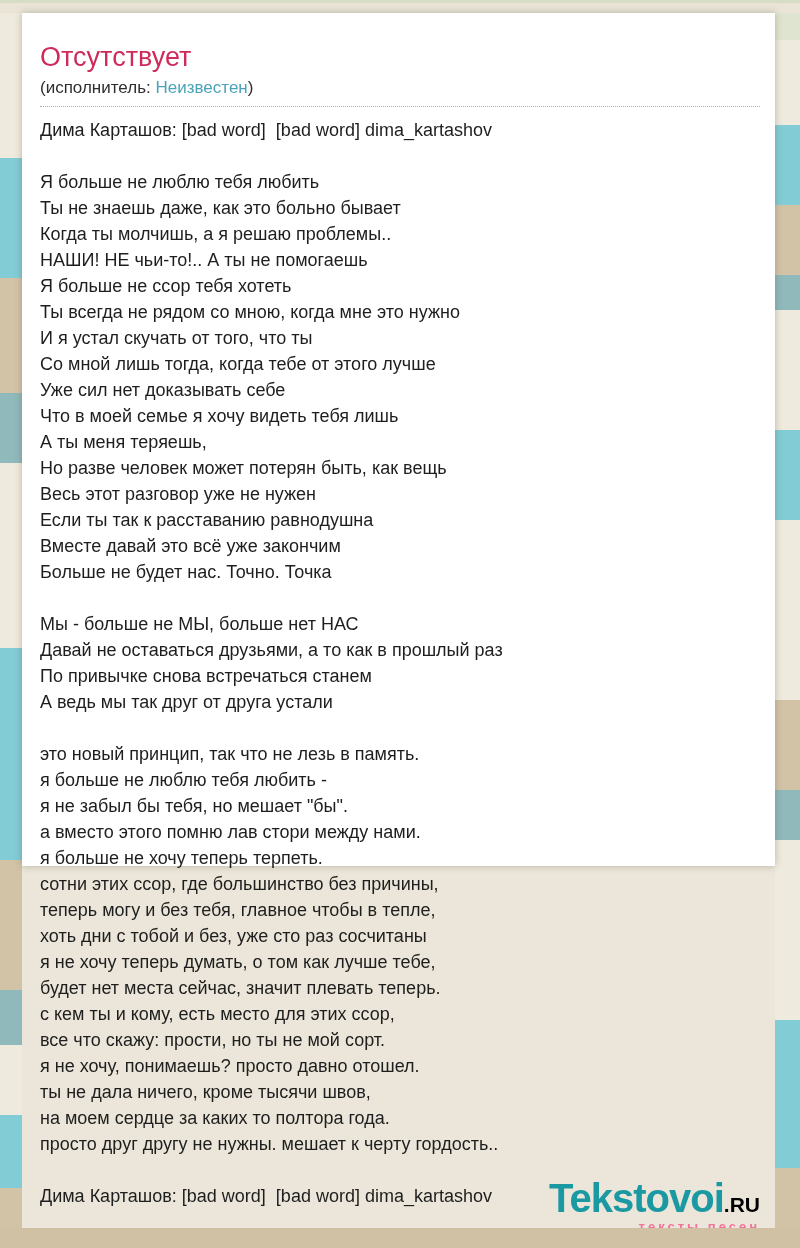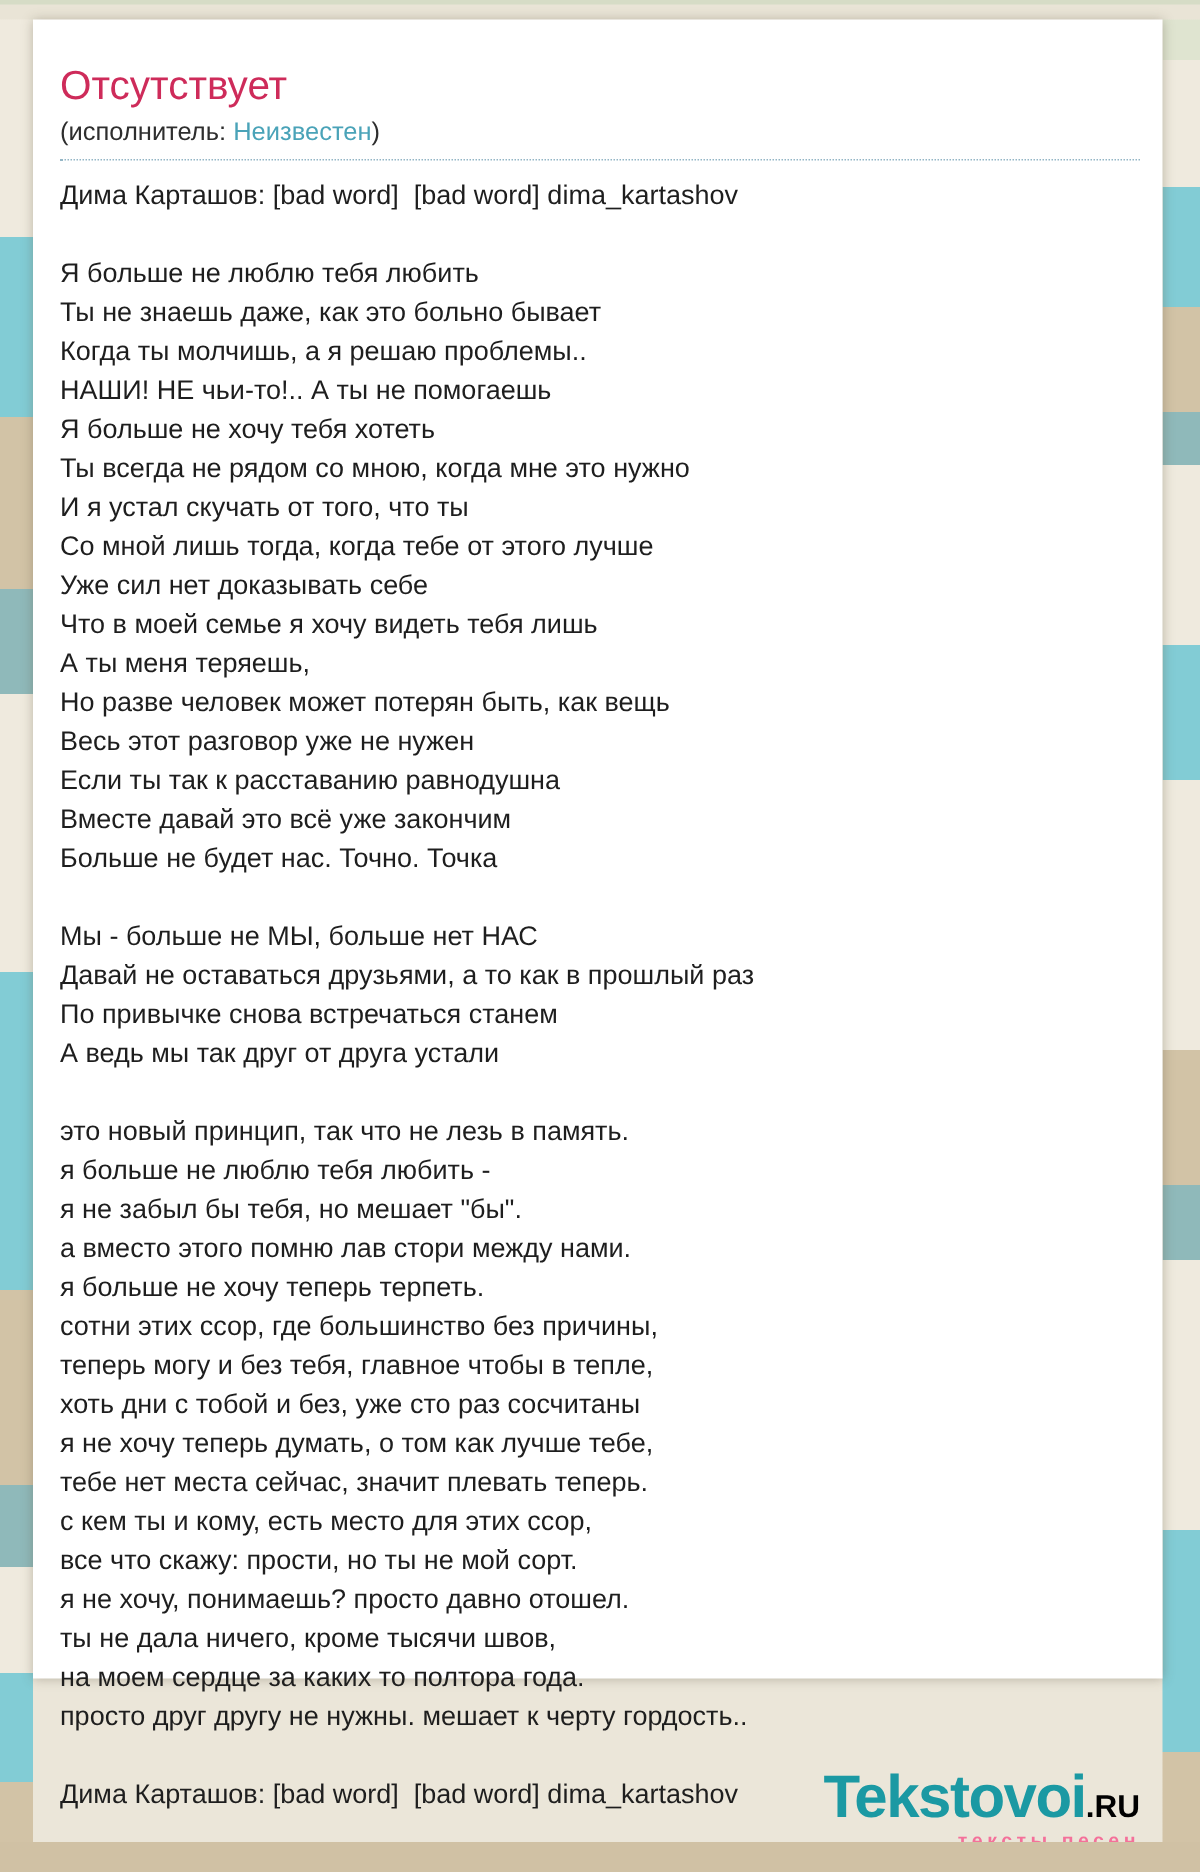--- a/index.html
+++ b/index.html
@@ -46,21 +46,21 @@
     top: 1228px;
     height: 20px;
     background: #d0c1a4;
   }
 
   .content {
     position: absolute;
     left: 22px;
     top: 13px;
     width: 753px;
-    height: 1106px;
+    height: 853px;
     background: #ffffff;
     box-shadow: 0 0 7px rgba(90, 80, 60, 0.35);
     padding: 28px 15px 0 18px;
   }
 
   .title {
     font-size: 27px;
     line-height: 32px;
     font-weight: normal;
     color: #ce2b5a;
@@ -137,21 +137,21 @@
 
     <div class="artist-line"><span>(исполнитель: </span><a class="artist-link">Неизвестен</a><span>)</span></div>
 
     <div class="lyrics">
         <div class="lyric-line">Дима Карташов: [bad word]  [bad word] dima_kartashov</div>
         <div class="lyric-line">&nbsp;</div>
         <div class="lyric-line">Я больше не люблю тебя любить</div>
         <div class="lyric-line">Ты не знаешь даже, как это больно бывает</div>
         <div class="lyric-line">Когда ты молчишь, а я решаю проблемы..</div>
         <div class="lyric-line">НАШИ! НЕ чьи-то!.. А ты не помогаешь</div>
-        <div class="lyric-line">Я больше не хочу тебя хотеть</div>
+        <div class="lyric-line">Я больше не ссор тебя хотеть</div>
         <div class="lyric-line">Ты всегда не рядом со мною, когда мне это нужно</div>
         <div class="lyric-line">И я устал скучать от того, что ты</div>
         <div class="lyric-line">Со мной лишь тогда, когда тебе от этого лучше</div>
         <div class="lyric-line">Уже сил нет доказывать себе</div>
         <div class="lyric-line">Что в моей семье я хочу видеть тебя лишь</div>
         <div class="lyric-line">А ты меня теряешь,</div>
         <div class="lyric-line">Но разве человек может потерян быть, как вещь</div>
         <div class="lyric-line">Весь этот разговор уже не нужен</div>
         <div class="lyric-line">Если ты так к расставанию равнодушна</div>
         <div class="lyric-line">Вместе давай это всё уже закончим</div>
@@ -164,21 +164,21 @@
         <div class="lyric-line">&nbsp;</div>
         <div class="lyric-line">это новый принцип, так что не лезь в память.</div>
         <div class="lyric-line">я больше не люблю тебя любить -</div>
         <div class="lyric-line">я не забыл бы тебя, но мешает "бы".</div>
         <div class="lyric-line">а вместо этого помню лав стори между нами.</div>
         <div class="lyric-line">я больше не хочу теперь терпеть.</div>
         <div class="lyric-line">сотни этих ссор, где большинство без причины,</div>
         <div class="lyric-line">теперь могу и без тебя, главное чтобы в тепле,</div>
         <div class="lyric-line">хоть дни с тобой и без, уже сто раз сосчитаны</div>
         <div class="lyric-line">я не хочу теперь думать, о том как лучше тебе,</div>
-        <div class="lyric-line">тебе нет места сейчас, значит плевать теперь.</div>
+        <div class="lyric-line">будет нет места сейчас, значит плевать теперь.</div>
         <div class="lyric-line">с кем ты и кому, есть место для этих ссор,</div>
         <div class="lyric-line">все что скажу: прости, но ты не мой сорт.</div>
         <div class="lyric-line">я не хочу, понимаешь? просто давно отошел.</div>
         <div class="lyric-line">ты не дала ничего, кроме тысячи швов,</div>
         <div class="lyric-line">на моем сердце за каких то полтора года.</div>
         <div class="lyric-line">просто друг другу не нужны. мешает к черту гордость..</div>
         <div class="lyric-line">&nbsp;</div>
         <div class="lyric-line">Дима Карташов: [bad word]  [bad word] dima_kartashov</div>
       </div>
 

